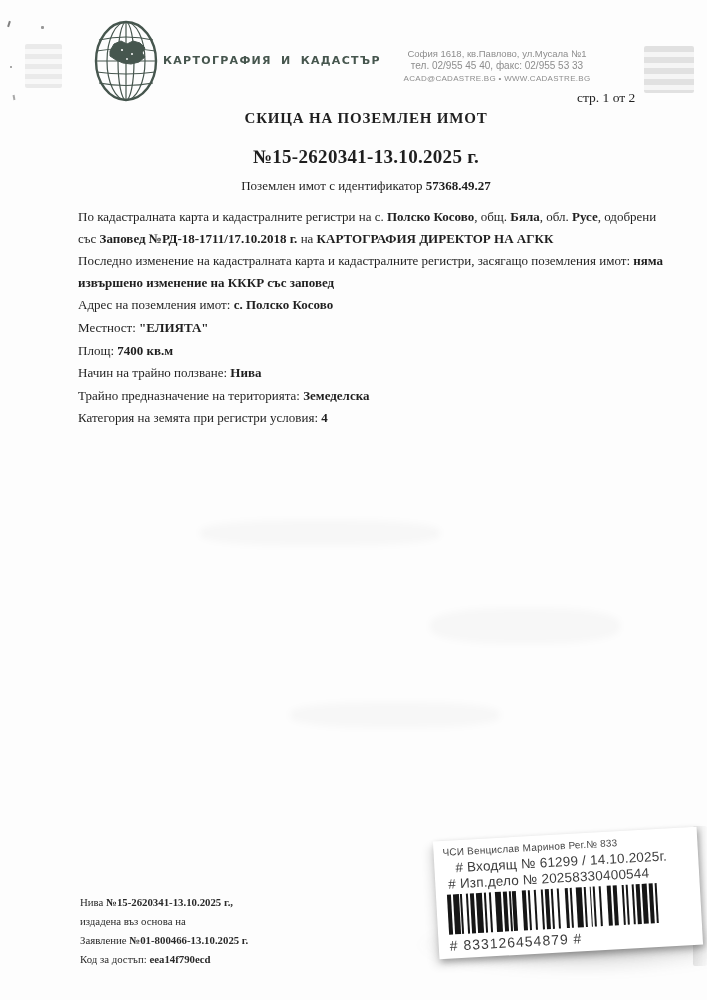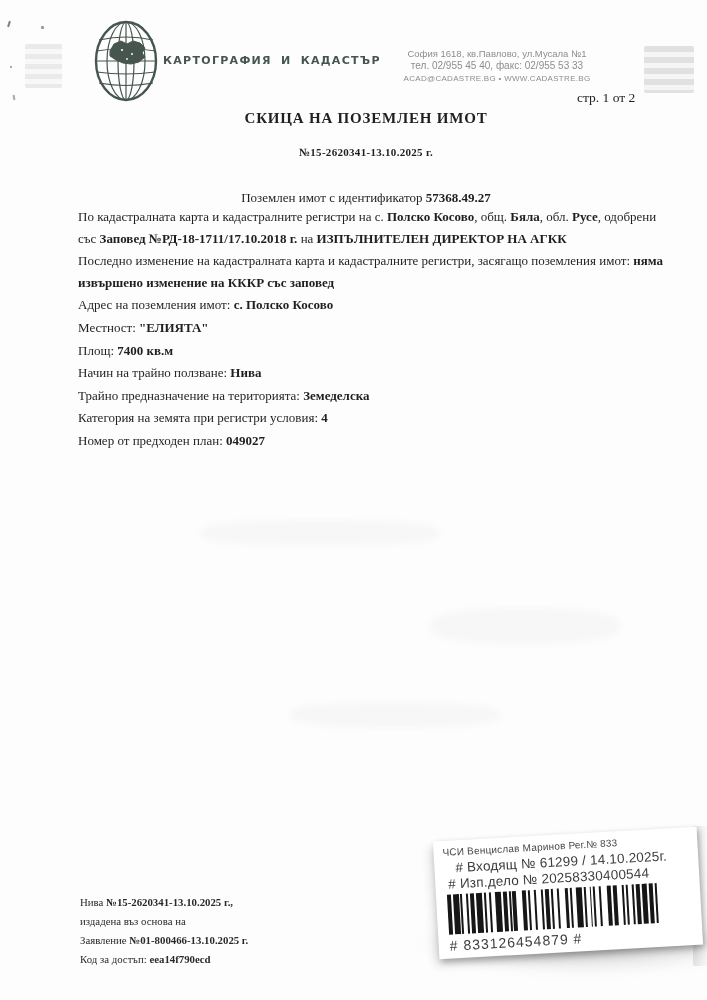--- a/index.html
+++ b/index.html
@@ -42,22 +42,22 @@
     position:absolute;left:396px;top:48px;width:202px;text-align:center;
     font-family:"Liberation Sans",sans-serif;color:var(--gray);
   }
   .contact .c1{font-size:9.5px;line-height:12px;}
   .contact .c2{font-size:10px;line-height:12.5px;}
   .contact .c3{font-size:8px;line-height:12px;letter-spacing:.3px;}
   .page-indicator{position:absolute;left:577px;top:90px;font-size:13.5px;color:#222;}
   
   .center-block{position:absolute;left:70px;width:592px;text-align:center;}
   .doc-title{top:110px;font-size:15px;font-weight:bold;letter-spacing:.8px;}
-  .doc-number{top:146px;font-size:11px;font-weight:bold;letter-spacing:.3px;}
-  .doc-identifier{top:190px;font-size:13px;}
+  .doc-number{top:146px;font-size:19px;font-weight:bold;letter-spacing:.3px;}
+  .doc-identifier{top:178px;font-size:13px;}
   
   .doc-body{position:absolute;left:78px;top:206px;width:588px;font-size:13px;line-height:21.6px;}
   .doc-body p{margin:0 0 1px 0;}
   .b{font-weight:bold;}
   
   .issue-note{position:absolute;left:80px;top:893px;font-size:10.8px;line-height:19px;color:#2a2a2a;}
   
   .sticker-wash{position:absolute;left:415px;top:915px;width:305px;height:60px;
     background:radial-gradient(ellipse at 55% 50%,rgba(90,90,90,.28),rgba(120,120,120,0) 70%);
     filter:blur(4px);}
@@ -119,29 +119,28 @@
     <div class="c3">ACAD@CADASTRE.BG • WWW.CADASTRE.BG</div>
   </div>
 
   <div class="page-indicator">стр. 1 от 2</div>
 
   <div class="center-block doc-title">СКИЦА НА ПОЗЕМЛЕН ИМОТ</div>
   <div class="center-block doc-number">№15-2620341-13.10.2025 г.</div>
   <div class="center-block doc-identifier"><span>Поземлен имот с идентификатор </span><span class="b">57368.49.27</span></div>
 
   <div class="doc-body">
-    <p><span>По кадастралната карта и кадастралните регистри на с. </span><span class="b">Полско Косово</span><span>, общ. </span><span class="b">Бяла</span><span>, обл. </span><span class="b">Русе</span><span>, одобрени със </span><span class="b">Заповед №РД-18-1711/17.10.2018 г.</span><span> на </span><span class="b">ИЗПЪЛНИТЕЛЕН ДИРЕКТОР НА АГКК</span></p>
+    <p><span>По кадастралната карта и кадастралните регистри на с. </span><span class="b">Полско Косово</span><span>, общ. </span><span class="b">Бяла</span><span>, обл. </span><span class="b">Русе</span><span>, одобрени със </span><span class="b">Заповед №РД-18-1711/17.10.2018 г.</span><span> на </span><span class="b">КАРТОГРАФИЯ ДИРЕКТОР НА АГКК</span></p>
     <p><span>Последно изменение на кадастралната карта и кадастралните регистри, засягащо поземления имот: </span><span class="b">няма извършено изменение на КККР със заповед</span></p>
     <p><span>Адрес на поземления имот: </span><span class="b">с. Полско Косово</span></p>
     <p><span>Местност: </span><span class="b">"ЕЛИЯТА"</span></p>
     <p><span>Площ: </span><span class="b">7400 кв.м</span></p>
     <p><span>Начин на трайно ползване: </span><span class="b">Нива</span></p>
     <p><span>Трайно предназначение на територията: </span><span class="b">Земеделска</span></p>
     <p><span>Категория на земята при регистри условия: </span><span class="b">4</span></p>
-    <p><span>Номер от предходен план: </span><span class="b">049027</span></p>
   </div>
 
   <div class="issue-note">
     <div><span>Нива </span><span class="b">№15-2620341-13.10.2025 г.,</span></div>
     <div><span>издадена въз основа на</span></div>
     <div><span>Заявление </span><span class="b">№01-800466-13.10.2025 г.</span></div>
     <div><span>Код за достъп: </span><span class="b">eea14f790ecd</span></div>
   </div>
 
   <div class="sticker-wash"></div>

